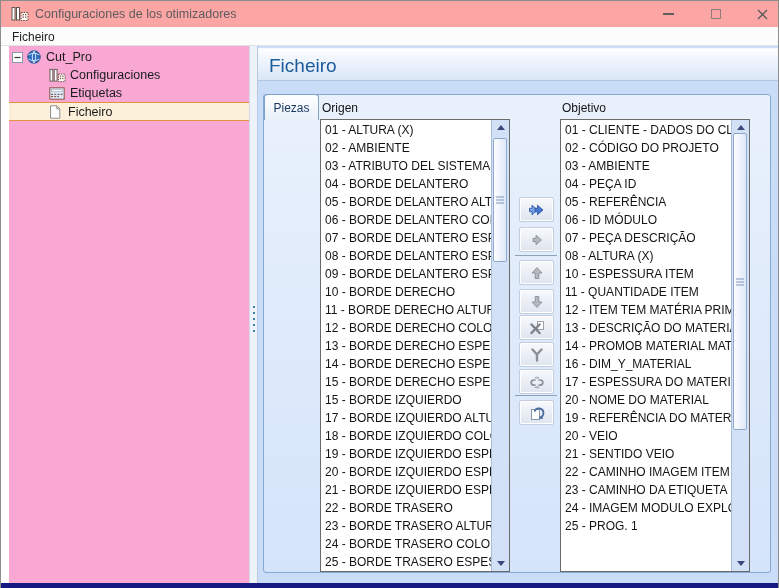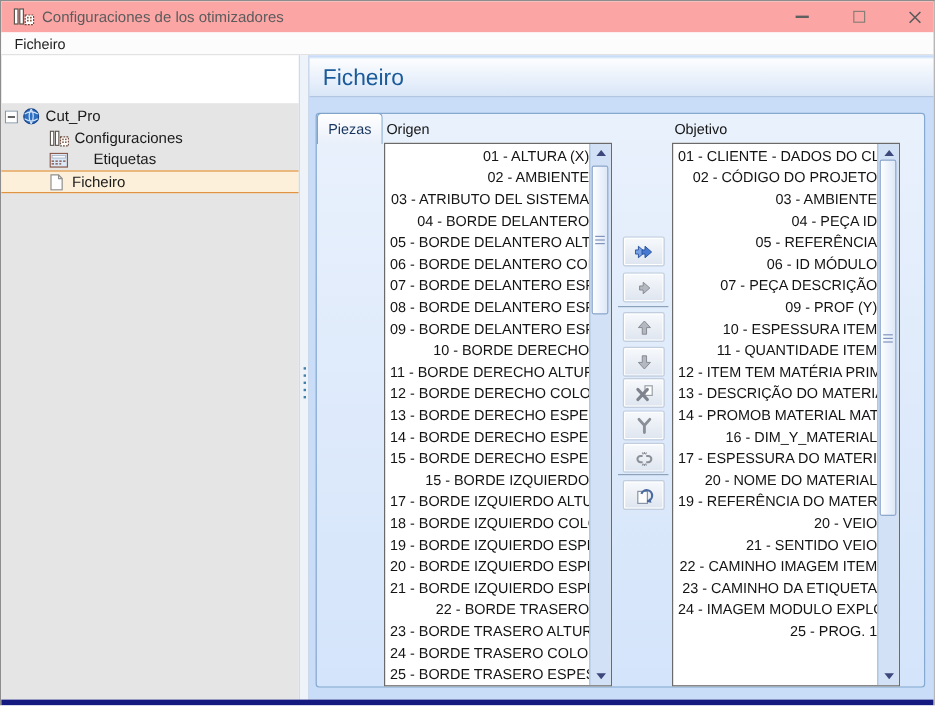--- a/index.html
+++ b/index.html
@@ -15,21 +15,21 @@
   .winbtn { position:absolute; top:0; width:34px; height:26px; display:flex; align-items:center; justify-content:center; }
   .winbtn.min { left:650px; } .winbtn.max { left:698px; } .winbtn.close { left:744px; }
   .glyph-min { width:11px; height:1.5px; background:#5f5f5f; }
   .glyph-max { width:10px; height:10px; border:1.4px solid #8a7f76; }
 
   
   .menubar { position:absolute; top:26px; left:0; right:0; height:19px; background:#fcfcfc; border-bottom:1px solid #e2e2e2; }
   .menu-item { position:absolute; left:7px; top:2px; font-size:12px; color:#1e1e1e; padding:1px 4px; }
 
   
-  .sidebar { position:absolute; left:0; top:45px; width:248px; bottom:5px; background:#e5e5e5;margin-top:40px; }
+  .sidebar { position:absolute; left:8px; top:45px; width:248px; bottom:5px; background:#f9a8d4; }
   .tree-row { position:absolute; left:0; right:0; height:18px; display:flex; align-items:center; font-size:12.5px; color:#1a1a1a; }
   .tree-row .lbl { white-space:nowrap; }
   .tree-row.selected { background:#fcf0da; border-top:1px solid #e09442; border-bottom:1px solid #e09442; height:19px; }
   .minusbox { width:11px; height:11px; margin-left:3px; flex:none; }
   .tree-icon { flex:none; }
 
   
   .splitter { position:absolute; left:248px; top:45px; width:9px; bottom:5px; background:#eef2f9;
               border-left:1px solid #d2d9e8; border-right:1px solid #b7c8e2; }
   .splitter .dot { position:absolute; left:3px; width:2px; height:2px; background:#3f7fae; }
@@ -44,21 +44,21 @@
              border:1px solid #86a9cf; border-radius:3px; background:linear-gradient(#e9f1fc,#d4e4fa); }
   .tab { position:absolute; left:6px; top:48px; width:55px; height:26px; z-index:2;
          background:linear-gradient(#ffffff,#e9f0fa); border:1px solid #7fa3c9; border-bottom:none;
          border-radius:4px 4px 0 0; font-size:12px; color:#17355e;
          display:flex; align-items:center; justify-content:center; }
 
   .col-label { position:absolute; top:6px; font-size:12px; color:#141414; }
   .lbl-origin { left:58px; } .lbl-target { left:298px; }
 
   .listbox { position:absolute; top:24px; width:190px; height:453px; background:#ffffff;
-             border:1px solid #6a6a6a; overflow:hidden;text-align:right; }
+             border:1px solid #6a6a6a; overflow:hidden; }
   .listbox.origin { left:56px; } .listbox.target { left:296px; }
   .list-inner { position:absolute; left:0; top:1px; right:18px; bottom:0; padding-left:4px; overflow:hidden; }
   .list-item { font-size:12px; line-height:18px; color:#141414; white-space:nowrap; overflow:hidden; }
 
   
   .vscroll { position:absolute; top:0; right:0; bottom:0; width:18px; background:#d3e1f6; border-left:1px solid #a9bedd; }
   .sb-btn { position:absolute; left:0; right:0; height:15px; display:flex; align-items:center; justify-content:center; }
   .sb-btn.up { top:0; } .sb-btn.down { bottom:0; }
   .tri-up { width:0; height:0; border-left:4px solid transparent; border-right:4px solid transparent; border-bottom:5px solid #3d477b; }
   .tri-down { width:0; height:0; border-left:4px solid transparent; border-right:4px solid transparent; border-top:5px solid #3d477b; }
@@ -132,21 +132,21 @@
         <g fill="#8a5a42">
           <rect x="11.5" y="8" width="1.4" height="1.4"></rect>
             <rect x="14" y="8" width="1.4" height="1.4"></rect>
           <rect x="11.5" y="10.5" width="1.4" height="1.4"></rect>
             <rect x="14" y="10.5" width="1.4" height="1.4"></rect>
         </g>
       </svg>
       <span class="lbl" style="margin-left:4px;">Configuraciones</span>
     </div>
 
-    <div class="tree-row" style="top:38px; padding-left:40px;gap:16px;">
+    <div class="tree-row" style="top:38px; padding-left:40px;">
       <svg class="tree-icon" width="16" height="13" viewBox="0 0 16 13">
         <rect x="0.8" y="0.8" width="14.4" height="11.4" fill="#dbe8f8" stroke="#8a5646"></rect>
         <rect x="2.4" y="2.5" width="11.2" height="2.2" fill="#f6fafd" stroke="#9aa8b8" stroke-width="0.6"></rect>
         <line x1="2" y1="7.3" x2="14" y2="7.3" stroke="#7a4636" stroke-dasharray="2,1.2"></line>
         <line x1="2" y1="9.6" x2="10" y2="9.6" stroke="#7a4636" stroke-dasharray="2,1.2"></line>
       </svg>
       <span class="lbl" style="margin-left:5px;">Etiquetas</span>
     </div>
 
     <div class="tree-row selected" style="top:56px; padding-left:40px;">
@@ -220,21 +220,21 @@
 
       <div class="listbox target">
         <div class="list-inner">
             <div class="list-item">01 - CLIENTE - DADOS DO CLIEN...</div>
             <div class="list-item">02 - CÓDIGO DO PROJETO</div>
             <div class="list-item">03 - AMBIENTE</div>
             <div class="list-item">04 - PEÇA ID</div>
             <div class="list-item">05 - REFERÊNCIA</div>
             <div class="list-item">06 - ID MÓDULO</div>
             <div class="list-item">07 - PEÇA DESCRIÇÃO</div>
-            <div class="list-item">09 - PROF (Y)</div>
+            <div class="list-item">08 - ALTURA (X)</div>
             <div class="list-item">10 - ESPESSURA ITEM</div>
             <div class="list-item">11 - QUANTIDADE ITEM</div>
             <div class="list-item">12 - ITEM TEM MATÉRIA PRIMA</div>
             <div class="list-item">13 - DESCRIÇÃO DO MATERIAL</div>
             <div class="list-item">14 -  PROMOB MATERIAL MATERI...</div>
             <div class="list-item">16 - DIM_Y_MATERIAL</div>
             <div class="list-item">17 - ESPESSURA DO MATERIAL</div>
             <div class="list-item">20 - NOME DO MATERIAL</div>
             <div class="list-item">19 - REFERÊNCIA DO MATERIAL</div>
             <div class="list-item">20 - VEIO</div>

